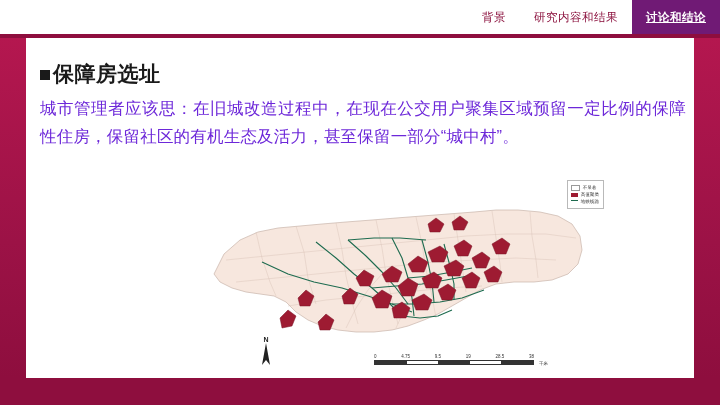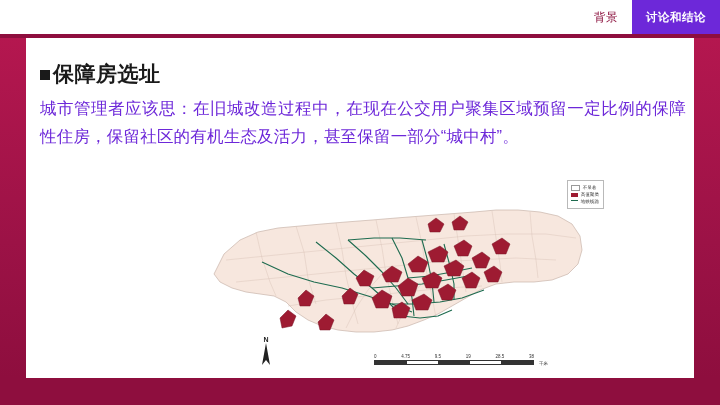--- a/index.html
+++ b/index.html
@@ -29,23 +29,24 @@
   .nav-item {
     font-size: 11.5px;
     color: #8a0f3c;
     padding: 0 14px;
     line-height: 34px;
     height: 34px;
     white-space: nowrap;
     letter-spacing: 0.5px;
   }
   .nav-item.active {
-    background: #6d28d9;
+    background: #701a75;
     color: #ffffff;
     font-weight: bold;
+    text-decoration: underline;
   }
   .topbar-underline {
     position: absolute;
     top: 34px; left: 0;
     width: 720px;
     height: 4px;
     background: #8e0e3e;
   }
 
   
@@ -193,20 +194,21 @@
     right: -14px;
     bottom: -1px;
     font-size: 4.5px;
   }
 </style>
 </head>
 <body>
 
 <div class="topbar">
   <div class="nav-item">背景</div>
+  <div class="nav-item">研究内容和结果</div>
   <div class="nav-item active">讨论和结论</div>
 </div>
 <div class="topbar-underline"></div>
 
 <div class="edge-left"></div>
 <div class="edge-right"></div>
 <div class="edge-bottom"></div>
 
 <div class="content">
 

